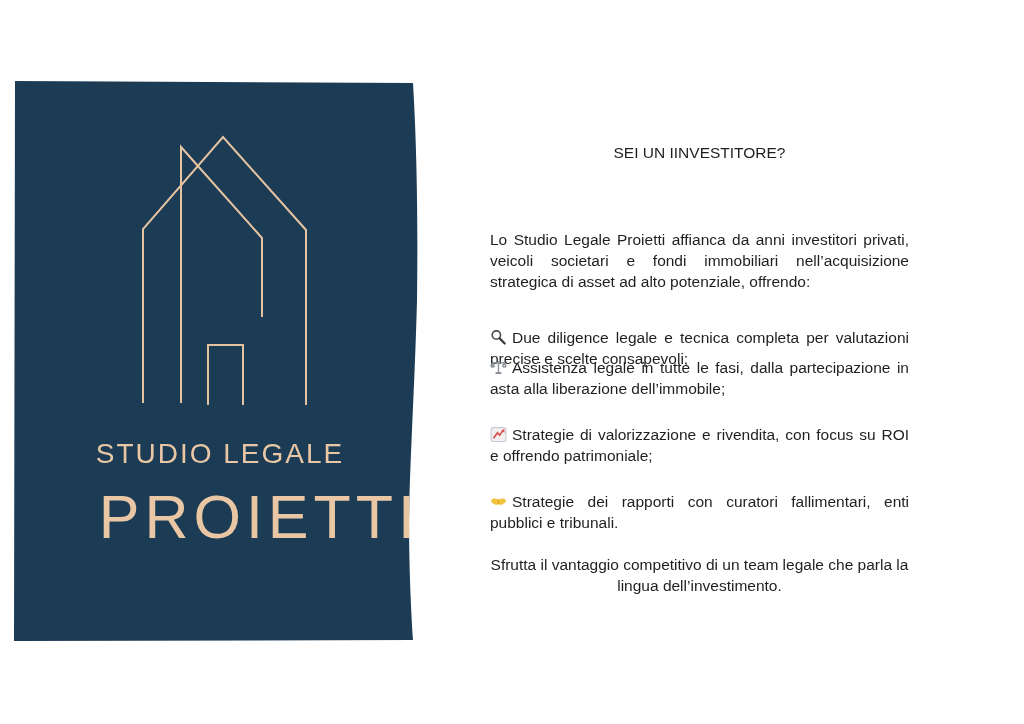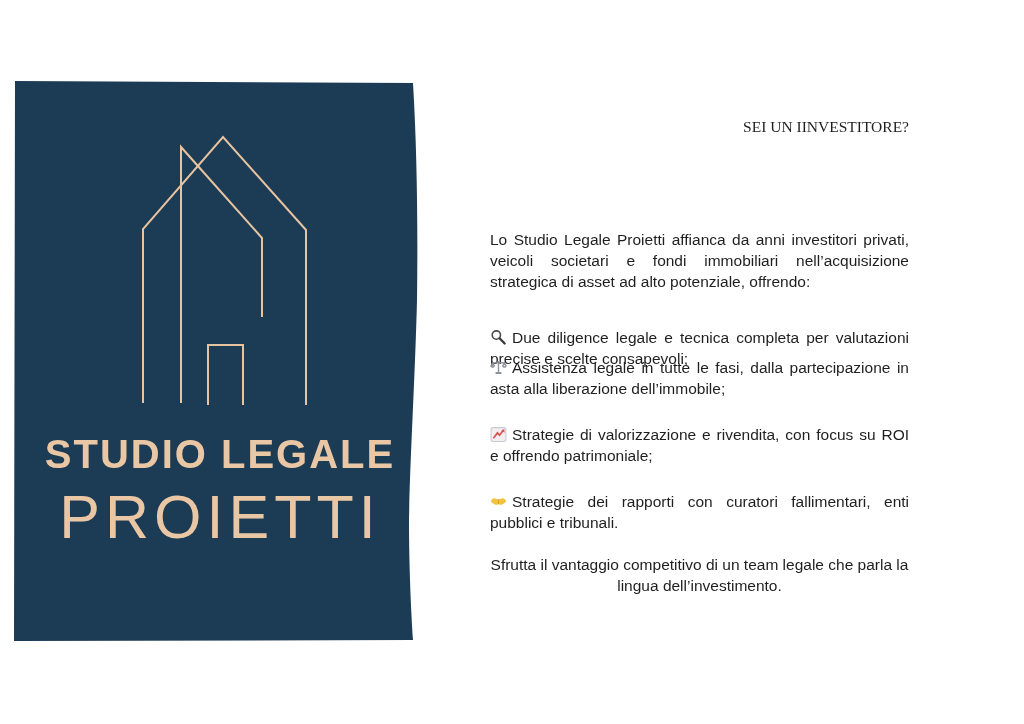--- a/index.html
+++ b/index.html
@@ -2,25 +2,25 @@
 <html><head>
 <meta charset="utf-8">
 <style>
   html,body{margin:0;padding:0;background:#ffffff;}
   .page{
     position:relative;width:1024px;height:724px;background:#ffffff;overflow:hidden;
     font-family:"Liberation Sans", sans-serif;color:#1f1f1f;
   }
   .panel-layer{position:absolute;left:0;top:0;width:1024px;height:724px;pointer-events:none;}
   .brand-line{position:absolute;left:20px;width:400px;text-align:center;color:#eac7a4;}
-  .brand-line.l1{top:434px;font-size:40px;line-height:40px;letter-spacing:2px;font-weight:700;}
-  .brand-line.l2{top:486px;font-size:61px;line-height:62px;letter-spacing:5px;font-weight:400;}
+  .brand-line.l1{top:434px;font-size:28px;line-height:40px;letter-spacing:2px;font-weight:400;}
+  .brand-line.l2{top:486px;font-size:61px;line-height:62px;letter-spacing:5px;font-weight:400;text-align:right;}
   .right-col{position:absolute;left:490px;top:0;width:419px;font-size:15.5px;line-height:21px;}
   .block{position:absolute;left:0;width:419px;}
-  .heading{top:116px;text-align:right;font-family:Liberation Serif, serif;}
+  .heading{top:142px;text-align:center;}
   .intro{top:209px;text-align:justify;margin-top:20px;}
   .bullet{text-align:justify;}
   .b1{top:279px;margin-top:48px;}
   .b2{top:357px;}
   .b3{top:424px;}
   .b4{top:491px;}
   .closing{top:554px;text-align:center;}
   .ic{display:inline-block;width:17px;height:17px;vertical-align:-3px;margin-right:5px;}
 </style>
 </head>

